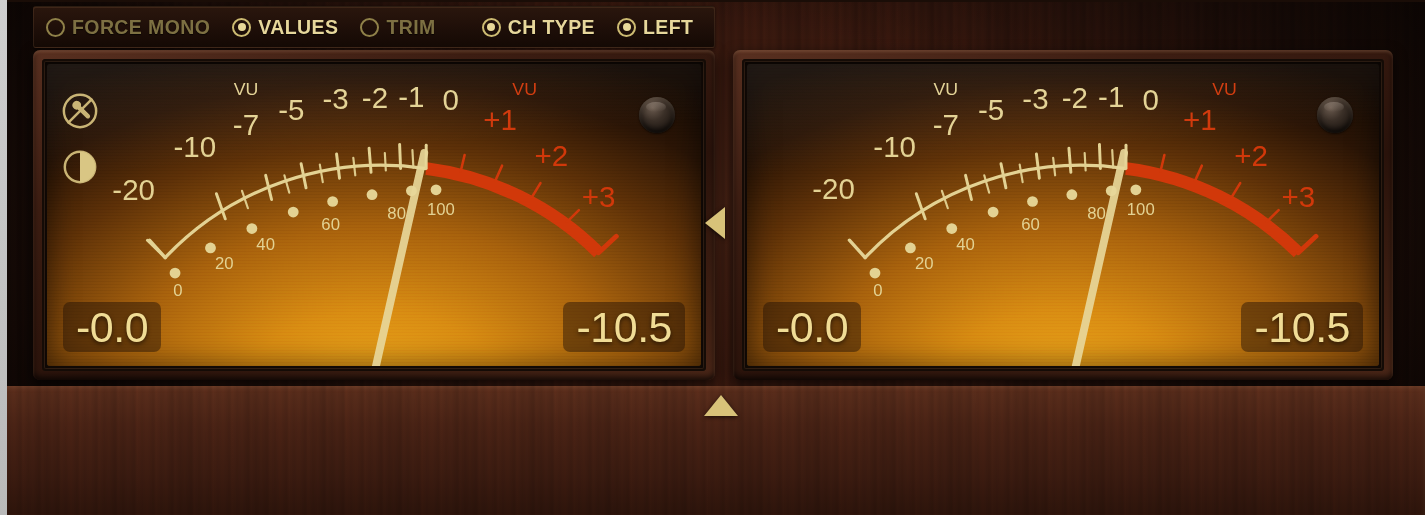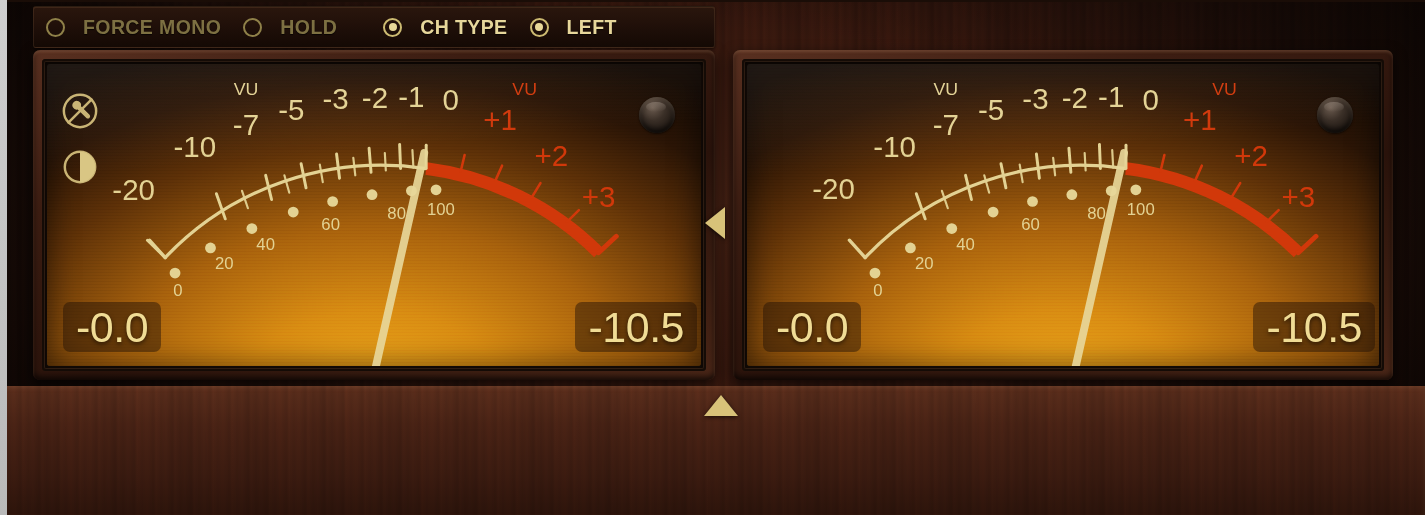--- a/index.html
+++ b/index.html
@@ -20,21 +20,21 @@
       repeating-linear-gradient(87deg, rgba(255,160,110,0.030) 0px, rgba(0,0,0,0.0) 26px, rgba(0,0,0,0.10) 48px, rgba(0,0,0,0.0) 70px);
     mix-blend-mode:overlay;opacity:.85;pointer-events:none;}
   .vign{position:absolute;inset:0;background:radial-gradient(ellipse 820px 500px at 50% 45%, rgba(0,0,0,0) 40%, rgba(0,0,0,.55) 100%);pointer-events:none;}
 
   
   .topbar{position:absolute;left:33px;top:6px;width:682px;height:42px;z-index:30;
     background:linear-gradient(180deg,#2a160d 0%,#1d0e08 60%,#140904 100%);
     border:1px solid rgba(255,200,140,.10);border-radius:3px;
     box-shadow:inset 0 1px 0 rgba(255,190,130,.10), 0 1px 3px rgba(0,0,0,.6);
     display:flex;align-items:center;padding:0 12px;box-sizing:border-box;}
-  .opt{display:flex;align-items:center;gap:18px;height:100%;cursor:pointer;}
+  .opt{display:flex;align-items:center;gap:7px;height:100%;cursor:pointer;}
   .opt + .opt{margin-left:22px;}
   .radio{width:19px;height:19px;border-radius:50%;border:2.4px solid #cdbb72;box-sizing:border-box;
     display:flex;align-items:center;justify-content:center;flex:none;}
   .radio.on::after{content:"";width:8px;height:8px;border-radius:50%;background:#e8d898;display:block;}
   .radio.dim{border-color:#8f8149;}
   .olabel{font-size:19.5px;font-weight:700;letter-spacing:.4px;color:#e7d79b;
     font-family:"Liberation Sans",sans-serif;white-space:nowrap;
     text-shadow:0 1px 1px rgba(0,0,0,.7);}
   .olabel.dim{color:#7d7042;}
 
@@ -72,21 +72,21 @@
     box-shadow:inset 0 2px 4px rgba(255,220,190,.18), inset 0 -3px 6px rgba(0,0,0,.8), 0 1px 2px rgba(0,0,0,.6);}
   .lamp::after{content:"";position:absolute;left:7px;top:5px;width:20px;height:10px;border-radius:50%;
     background:linear-gradient(180deg,rgba(255,240,225,.22),rgba(255,240,225,0));}
 
   
   .ro{position:absolute;bottom:14px;height:50px;min-width:92px;border-radius:7px;z-index:7;
     background:rgba(30,16,6,.46);display:flex;align-items:center;justify-content:flex-start;padding:0 13px;
     box-sizing:border-box;}
   .ro span{font-size:43px;font-weight:400;color:#f0dc95;letter-spacing:-.5px;
     font-family:"Liberation Sans",sans-serif;text-shadow:0 2px 4px rgba(0,0,0,.55);line-height:1;}
-  .roL{left:16px;} .roR{right:4px;}
+  .roL{left:16px;} .roR{right:16px;}
 
   
   .divtri{position:absolute;left:705px;top:207px;width:0;height:0;z-index:40;
     border-top:16px solid transparent;border-bottom:16px solid transparent;border-right:20px solid #d8c279;
     filter:drop-shadow(0 1px 2px rgba(0,0,0,.7));}
   .uptri{position:absolute;left:704px;top:395px;width:0;height:0;z-index:40;
     border-left:17px solid transparent;border-right:17px solid transparent;border-bottom:21px solid #d8c279;
     filter:drop-shadow(0 1px 2px rgba(0,0,0,.7));}
 
   
@@ -152,22 +152,26 @@
 
 <div id="app">
   <div class="wood"></div>
 
   <div class="topbar">
     <div class="opt">
       <div class="radio dim"></div>
       <div class="olabel dim">FORCE MONO</div>
     </div>
     <div class="opt">
+      <div class="radio on"></div>
+      <div class="olabel">VALUES</div>
+    </div>
+    <div class="opt">
       <div class="radio dim"></div>
-      <div class="olabel dim">HOLD</div>
+      <div class="olabel dim">TRIM</div>
     </div>
     <div class="opt" style="margin-left:46px">
       <div class="radio on"></div>
       <div class="olabel">CH TYPE</div>
     </div>
     <div class="opt">
       <div class="radio on"></div>
       <div class="olabel">LEFT</div>
     </div>
   </div>

